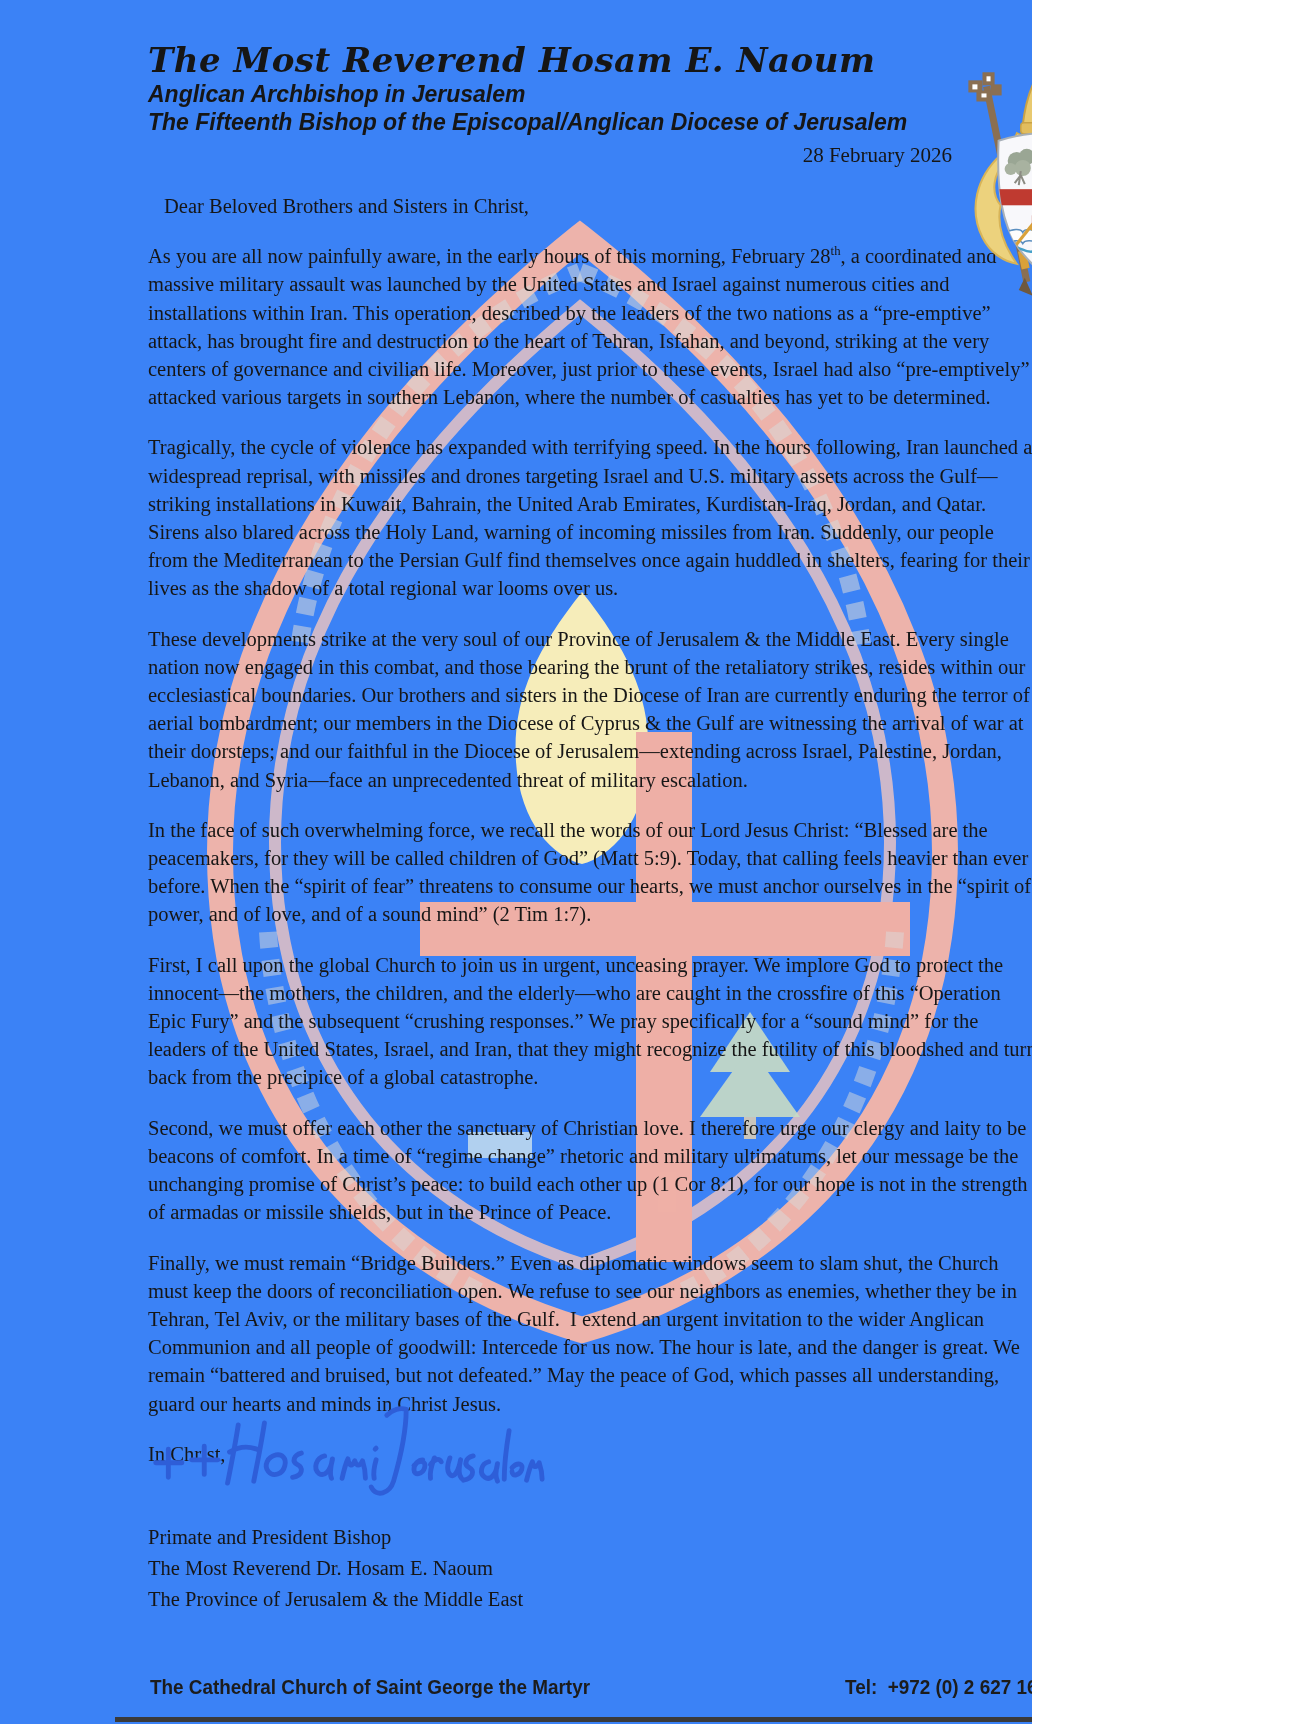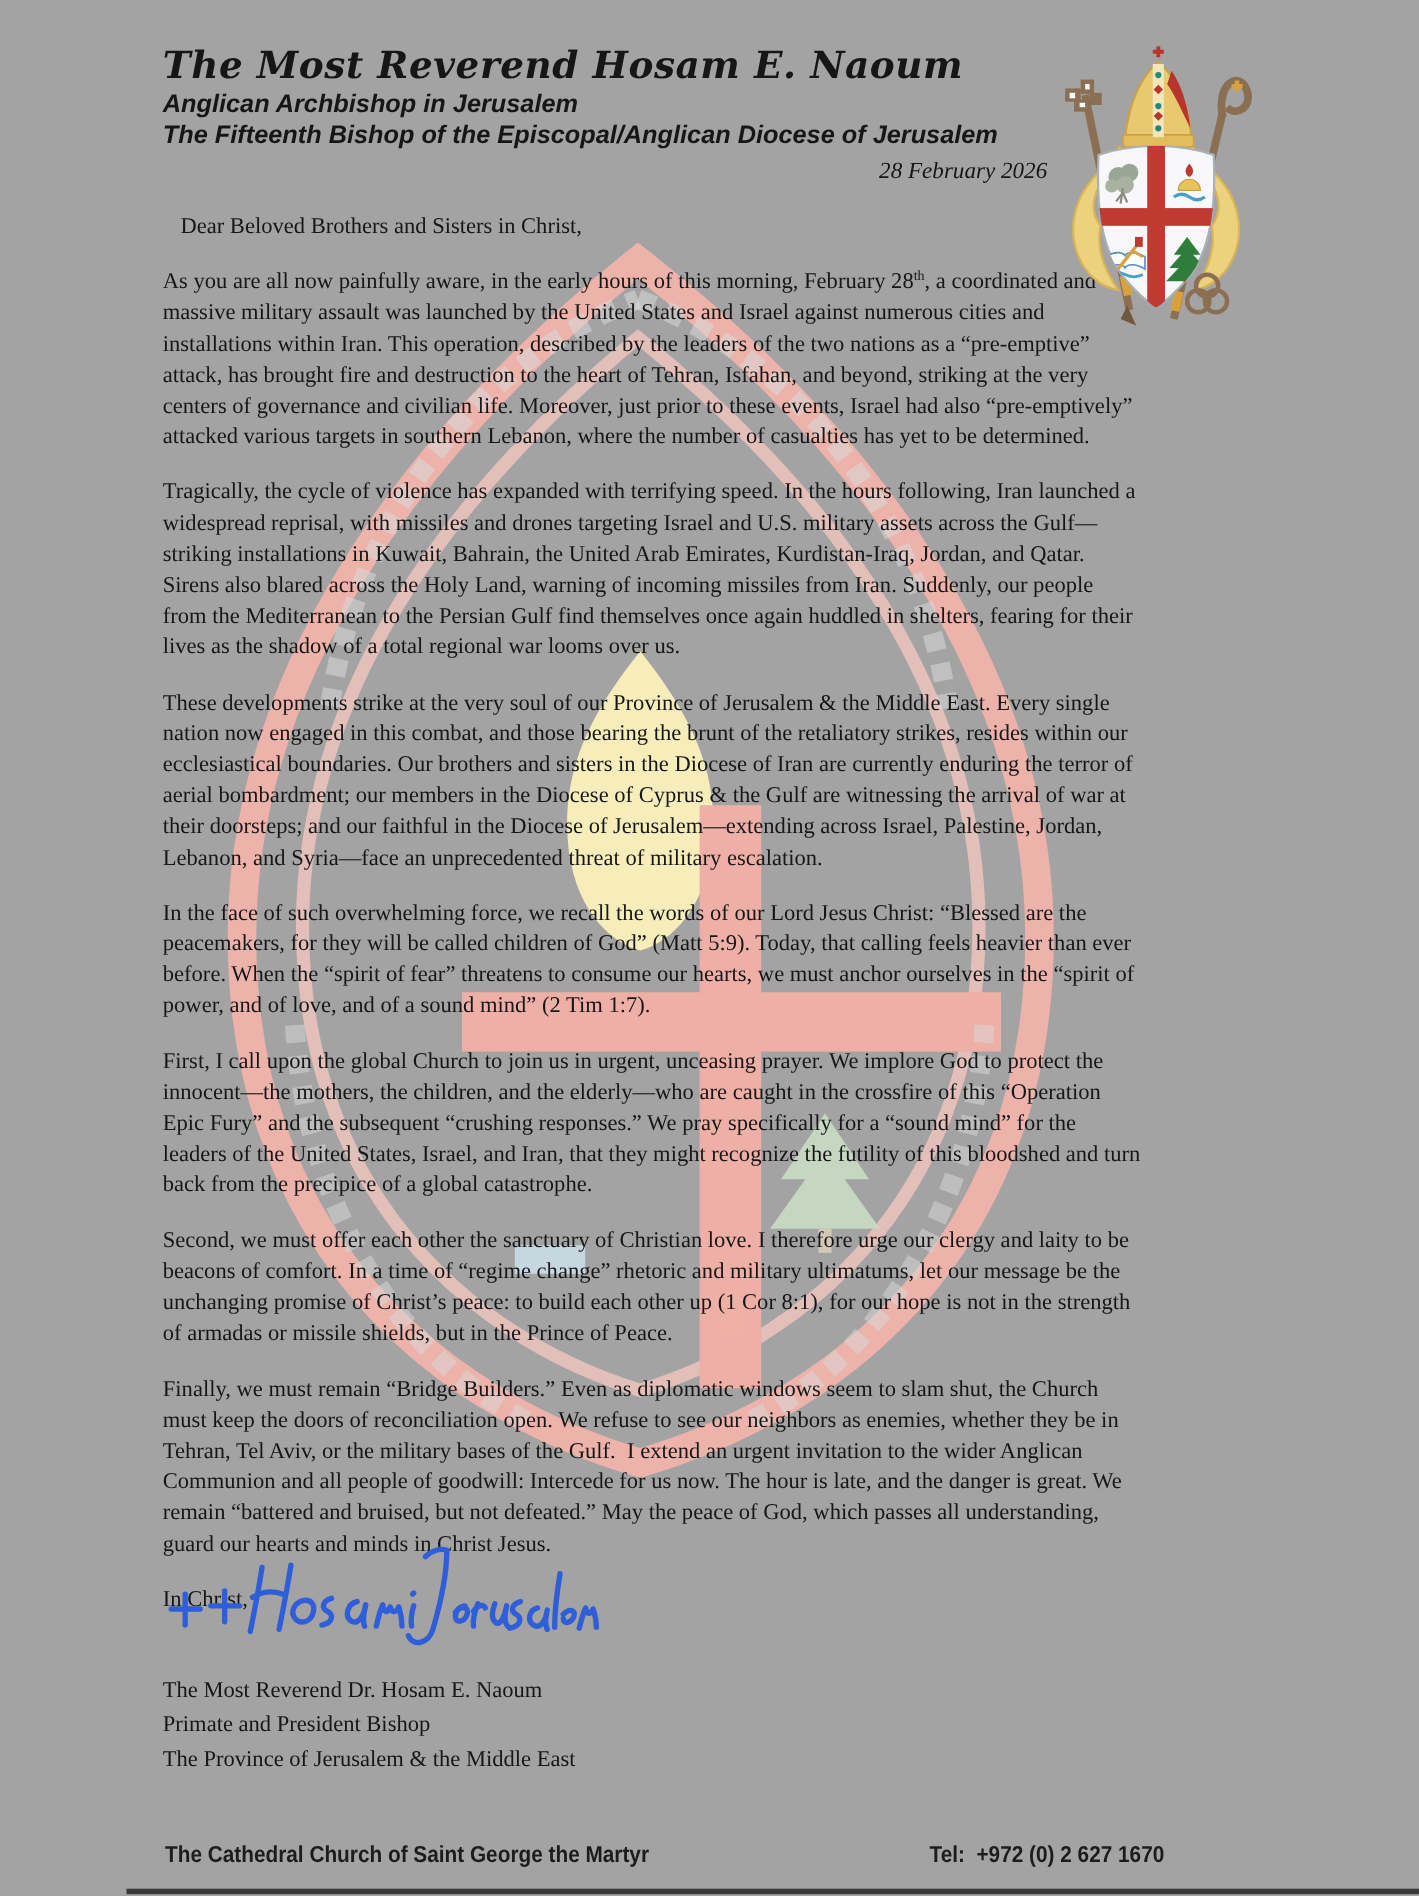--- a/index.html
+++ b/index.html
@@ -1,24 +1,24 @@
 <!DOCTYPE html>
 <html style="--ink: #2e5ed8; --link: #4a86c8;"><head>
 <meta charset="utf-8">
 <style>
   html,body{margin:0;padding:0;background:#ffffff;}
-  .page{position:relative;width:1290px;height:1724px;background:#a3a3a3;overflow:hidden;
+  .page{position:relative;width:1032px;height:1724px;background:#3b82f6;overflow:hidden;
         font-family:"Liberation Serif",serif;color:#161616;}
   
   .watermark{position:absolute;left:150px;top:212px;width:860px;height:1160px;z-index:0;pointer-events:none;}
   
   .letterhead{position:absolute;left:148px;top:40px;z-index:2;}
   .lh-name{font-family:"DejaVu Serif",serif;font-style:italic;font-weight:bold;font-size:34px;line-height:40px;letter-spacing:.5px;}
   .lh-title{font-family:Liberation Sans, sans-serif;font-style:italic;font-weight:bold;font-size:23px;line-height:28px;}
-  .date-line{position:absolute;left:148px;top:143px;width:804px;text-align:right;font-size:21px;z-index:2;font-style:italic;}
+  .date-line{position:absolute;left:148px;top:143px;width:804px;text-align:right;font-size:21px;z-index:2;}
   .crest{position:absolute;left:960px;top:36px;width:182px;height:262px;z-index:2;}
   
   .letter-body{position:absolute;left:148px;top:192px;width:905px;font-size:20.5px;line-height:28.2px;z-index:1;}
   .salutation{margin:0 0 22px 16px;}
   .para{margin:0 16px 22px 0;white-space:pre-wrap;}
   .para sup{font-size:0.62em;vertical-align:super;line-height:0;}
   .closing{margin:0;}
   
   .signature{position:absolute;left:146px;top:1400px;width:400px;height:108px;z-index:2;}
   .sig-path{fill:none;stroke:var(--ink,#2e5ed8);stroke-width:5;stroke-linecap:round;stroke-linejoin:round;}
@@ -177,22 +177,22 @@
     <path class="sig-path" d="M297,58 C294,66 292,73 293,79 M293,65 C297,59 302,58 304,62"></path>
     <path class="sig-path" d="M313,58 C310,66 310,73 314,76 C318,78 322,71 324,60 M324,60 C322,69 322,76 325,79"></path>
     <path class="sig-path" d="M337,56 C329,58 327,65 333,68 C339,71 337,79 327,81"></path>
     <path class="sig-path" d="M353,62 C345,64 343,74 349,78 C355,82 361,74 362,64 M362,64 C360,72 360,78 362,82"></path>
     <path class="sig-path" d="M374,30 C371,48 369,65 369,80"></path>
     <path class="sig-path" d="M377,68 C383,62 389,64 387,70 C385,76 377,78 377,72"></path>
     <path class="sig-path" d="M392,81 C394,73 396,66 398,62 C399,68 402,69 405,63 C407,69 408,75 408,80"></path>
   </svg>
 
   <div class="signoff">
+    <div>Primate and President Bishop</div>
     <div>The Most Reverend Dr. Hosam E. Naoum</div>
-    <div>Primate and President Bishop</div>
     <div>The Province of Jerusalem &amp; the Middle East</div>
   </div>
 
   <div class="footer">
     <div class="footer-left">
       <div>The Cathedral Church of Saint George the Martyr</div>
       
       
     </div>
     <div class="footer-right">

